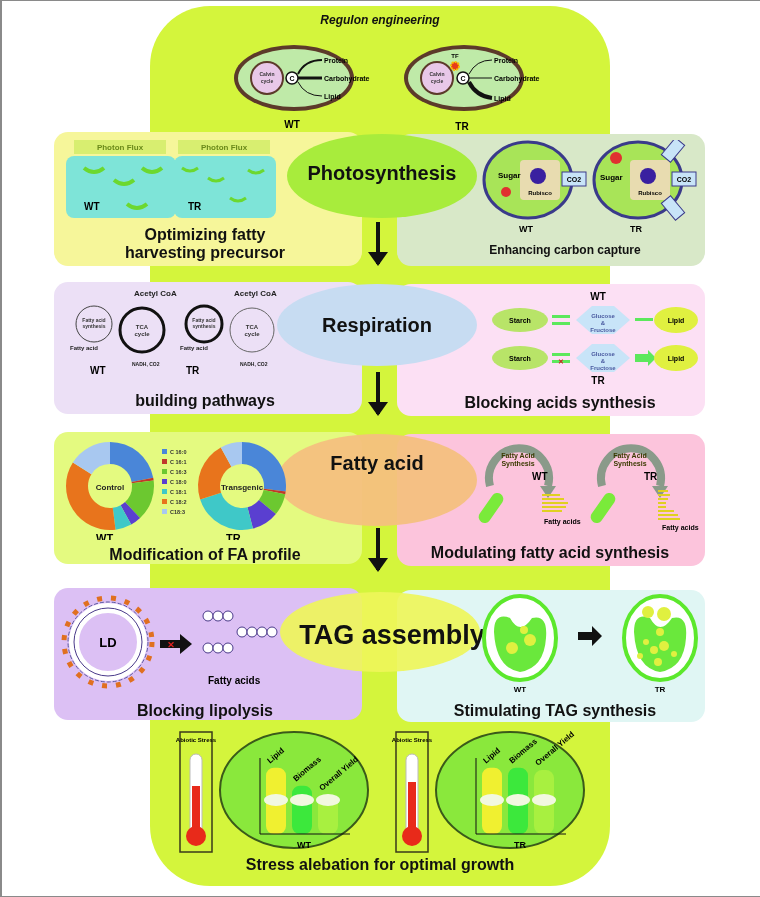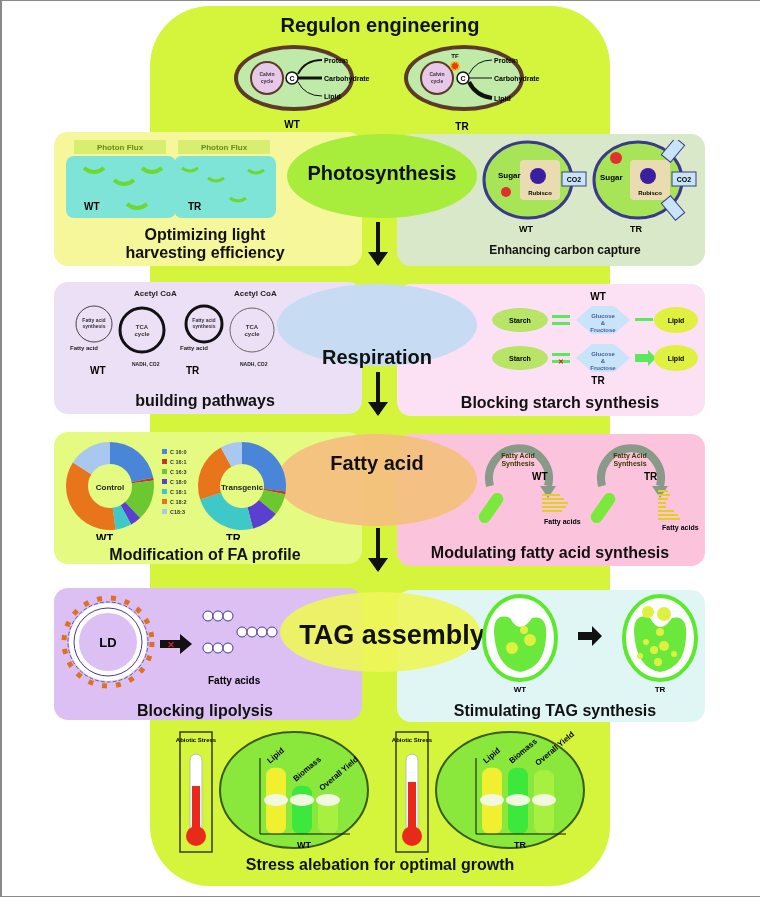--- a/index.html
+++ b/index.html
@@ -12,21 +12,21 @@
   .arrow-down{position:absolute;width:4px;background:#111;}
   .arrow-down::after{content:"";position:absolute;left:-8px;bottom:-2px;width:0;height:0;border-left:10px solid transparent;border-right:10px solid transparent;border-top:14px solid #111;}
   svg text{font-family:"Liberation Sans",sans-serif;font-weight:bold;}
 </style>
 </head>
 <body>
 
 <div class="frame"></div>
 <div class="spine"></div>
 
-<div class="title" style="left:200px;top:14px;width:360px;font-size:20px;">Regulon engineering</div>
+<div class="title" style="left:200px;top:14px;width:360px;font-size:12px;font-style:italic;">Regulon engineering</div>
 <svg style="position:absolute;left:230px;top:38px;" width="320" height="94">
   <g>
     <ellipse cx="64" cy="40" rx="60" ry="33" fill="#5c3a2a"></ellipse>
     <ellipse cx="64" cy="40" rx="56" ry="29" fill="#bfeaa8"></ellipse>
     <circle cx="37" cy="40" r="16" fill="#e8c8e8" stroke="#5c3a2a" stroke-width="2"></circle>
     <text x="37" y="38" font-size="5" text-anchor="middle" fill="#333">Calvin</text>
     <text x="37" y="45" font-size="5" text-anchor="middle" fill="#333">cycle</text>
     <circle cx="62" cy="40" r="6" fill="#fff" stroke="#111" stroke-width="1.5"></circle>
     <text x="62" y="43" font-size="7" text-anchor="middle">C</text>
     <path d="M68 36 Q75 22 92 22" stroke="#111" stroke-width="2" fill="none"></path>
@@ -77,21 +77,21 @@
     <rect x="0" y="2" width="92" height="14" fill="#d8ee70"></rect>
     <text x="46" y="12" font-size="8" text-anchor="middle" fill="#6a8a1a">Photon Flux</text>
     <rect x="-4" y="18" width="102" height="62" rx="8" fill="#7ee4d8"></rect>
     <path d="M4 30 q8 6 16 0" stroke="#6cd830" stroke-width="3" fill="none"></path>
     <path d="M30 40 q8 6 16 0" stroke="#6cd830" stroke-width="3" fill="none"></path>
     <path d="M70 32 q8 6 16 0" stroke="#6cd830" stroke-width="3" fill="none"></path>
     <path d="M52 60 q8 6 16 0" stroke="#6cd830" stroke-width="3" fill="none"></path>
     <text x="10" y="72" font-size="10">TR</text>
   </g>
 </svg>
-<div class="title" style="left:60px;top:226px;width:290px;font-size:16px;"><span>Optimizing light</span><br><span>harvesting efficiency</span></div>
+<div class="title" style="left:60px;top:226px;width:290px;font-size:16px;"><span>Optimizing fatty</span><br><span>harvesting precursor</span></div>
 
 <svg style="position:absolute;left:480px;top:140px;" width="220" height="96">
   <g>
     <ellipse cx="48" cy="40" rx="44" ry="38" fill="#a8e458" stroke="#3a3a8a" stroke-width="3"></ellipse>
     <rect x="40" y="20" width="40" height="40" rx="4" fill="#e8dcb0"></rect>
     <circle cx="58" cy="36" r="8" fill="#3a20a0"></circle>
     <text x="60" y="55" font-size="6" text-anchor="middle">Rubisco</text>
     <text x="18" y="38" font-size="8">Sugar</text>
     <rect x="82" y="32" width="24" height="14" fill="#c8e4f8" stroke="#3a3a8a"></rect>
     <text x="94" y="42" font-size="7" text-anchor="middle">CO2</text>
@@ -112,21 +112,21 @@
     <text x="46" y="92" font-size="9" text-anchor="middle">TR</text>
   </g>
 </svg>
 <div class="title" style="left:430px;top:244px;width:270px;font-size:12px;">Enhancing carbon capture</div>
 
 <div class="arrow-down" style="left:376px;top:222px;height:42px;"></div>
 
 <div class="panel" style="left:54px;top:282px;width:308px;height:132px;background:#ece0f6;"></div>
 <div class="panel" style="left:397px;top:284px;width:308px;height:132px;background:#fce0f4;"></div>
 <div class="ellipse" style="left:277px;top:284px;width:200px;height:82px;background:#c7dcf2;"></div>
-<div class="title" style="left:277px;top:314px;width:200px;font-size:20px;margin-top:32px;">Respiration</div>
+<div class="title" style="left:277px;top:314px;width:200px;font-size:20px;">Respiration</div>
 
 <svg style="position:absolute;left:70px;top:284px;" width="220" height="100">
   <g>
     <circle cx="24" cy="40" r="18" fill="none" stroke="#444" stroke-width="1"></circle>
     <circle cx="72" cy="46" r="22" fill="none" stroke="#111" stroke-width="3"></circle>
     <text x="24" y="38" font-size="5" text-anchor="middle" fill="#333">Fatty acid</text>
     <text x="24" y="44" font-size="5" text-anchor="middle" fill="#333">synthesis</text>
     <text x="72" y="45" font-size="6" text-anchor="middle" fill="#333">TCA</text>
     <text x="72" y="52" font-size="6" text-anchor="middle" fill="#333">cycle</text>
     <text x="64" y="12" font-size="8" fill="#222">Acetyl CoA</text>
@@ -173,21 +173,21 @@
     <polygon points="96,34 112,20 134,20 150,34 134,48 112,48" fill="#c8e4f8"></polygon>
     <text x="123" y="32" font-size="6" text-anchor="middle" fill="#4a5aa0">Glucose</text>
     <text x="123" y="39" font-size="6" text-anchor="middle" fill="#4a5aa0">&amp;</text>
     <text x="123" y="46" font-size="6" text-anchor="middle" fill="#4a5aa0">Fructose</text>
     <polygon points="155,30 168,30 168,26 176,34 168,42 168,38 155,38" fill="#5ce85c"></polygon>
     <ellipse cx="196" cy="34" rx="22" ry="13" fill="#e0f040"></ellipse>
     <text x="196" y="37" font-size="7" text-anchor="middle">Lipid</text>
   </g>
   <text x="118" y="98" font-size="10" text-anchor="middle">TR</text>
 </svg>
-<div class="title" style="left:420px;top:394px;width:280px;font-size:16px;">Blocking starch synthesis</div>
+<div class="title" style="left:420px;top:394px;width:280px;font-size:16px;">Blocking acids synthesis</div>
 
 <div class="arrow-down" style="left:376px;top:372px;height:42px;"></div>
 
 <div class="panel" style="left:54px;top:432px;width:308px;height:132px;background:#e4fa80;"></div>
 <div class="panel" style="left:397px;top:434px;width:308px;height:132px;background:#fcc4dc;"></div>
 <div class="ellipse" style="left:277px;top:434px;width:200px;height:92px;background:#f4c07e;opacity:.95;"></div>
 <div class="title" style="left:277px;top:452px;width:200px;font-size:20px;"><span>Fatty acid</span><br></div>
 
 <svg id="fa-svg" style="position:absolute;left:62px;top:440px;" width="224" height="100">
   <g id="donut-wt">

